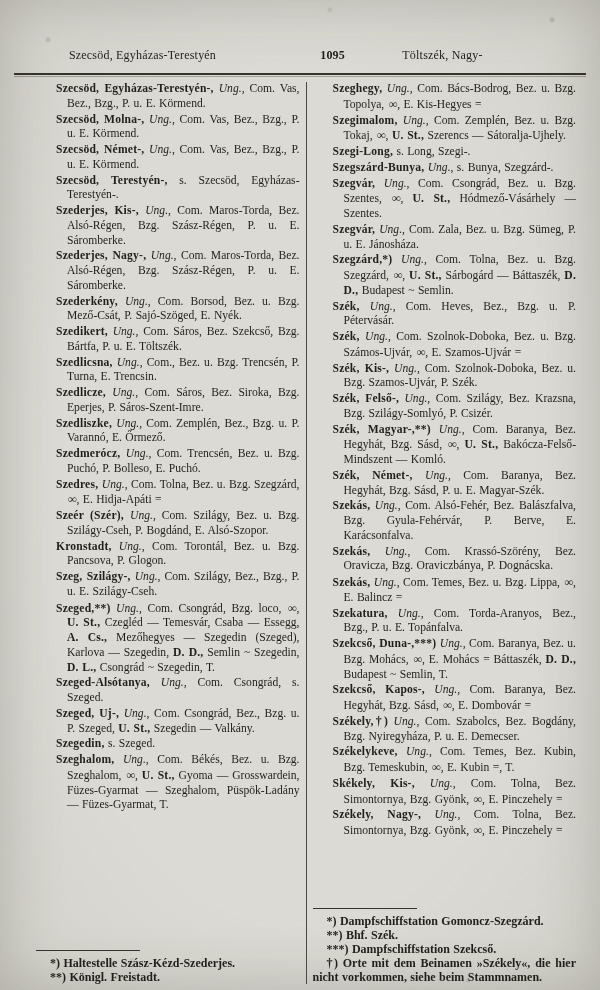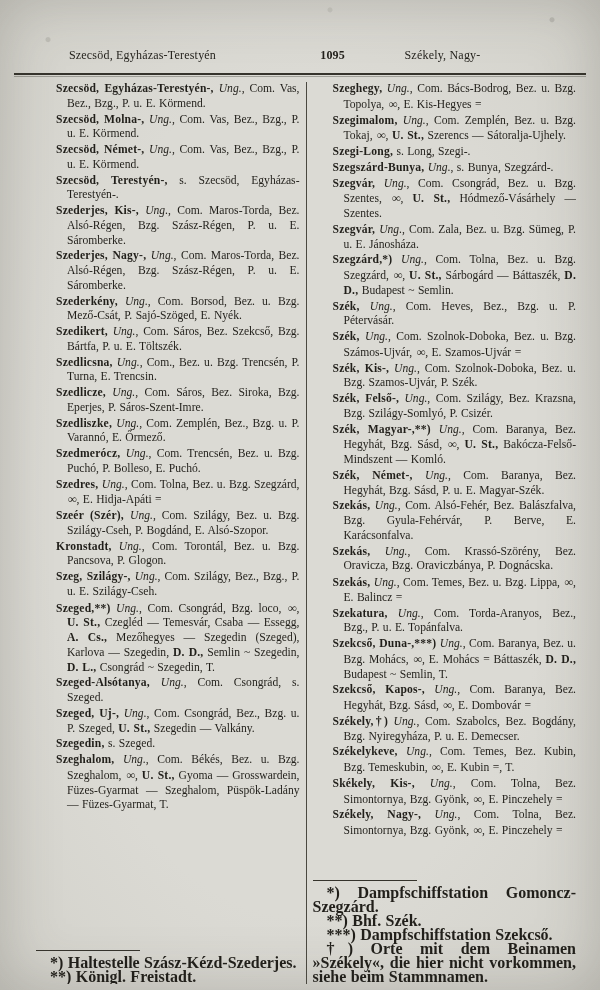--- a/index.html
+++ b/index.html
@@ -90,37 +90,37 @@
     padding: 0 1px;
   }
   
   .fn-rule {
     margin-top: auto;
     width: 104px;
     border-top: 1.5px solid #35332c;
     margin-bottom: 5px;
   }
   .footnote {
-    font-size: 16px;
+    font-size: 12px;
     line-height: 14px;
     font-weight: bold;
     text-indent: 14px;
     text-align: justify;
     word-spacing: .4px;
   }
 </style>
 </head>
 <body>
 
 <div class="page">
 
   <div class="header">
     <span class="h-left">Szecsöd, Egyházas-Terestyén</span>
     <span class="h-center">1095</span>
-    <span class="h-right">Székely, Nagy-</span>
+    <span class="h-right">Töltszék, Nagy-</span>
   </div>
 
   <div class="header-rule"></div>
 
   <div class="columns">
     <div class="col" id="col-left">
         <div class="entry"><b>Szecsöd, Egyházas-Terestyén-,</b> <i>Ung.</i>, Com. Vas, Bez., Bzg., P. u. E. Körmend.</div>
         <div class="entry"><b>Szecsöd, Molna-,</b> <i>Ung.</i>, Com. Vas, Bez., Bzg., P. u. E. Körmend.</div>
         <div class="entry"><b>Szecsöd, Német-,</b> <i>Ung.</i>, Com. Vas, Bez., Bzg., P. u. E. Körmend.</div>
         <div class="entry"><b>Szecsöd, Terestyén-,</b> s. Szecsöd, Egyházas-Terestyén-.</div>

